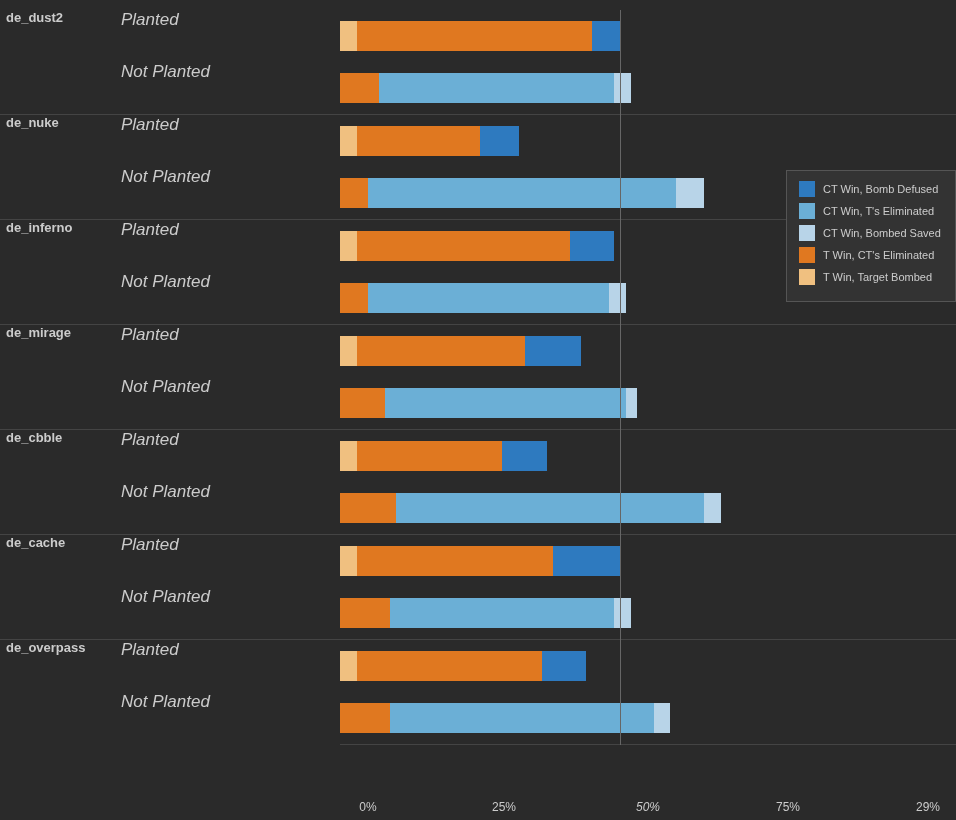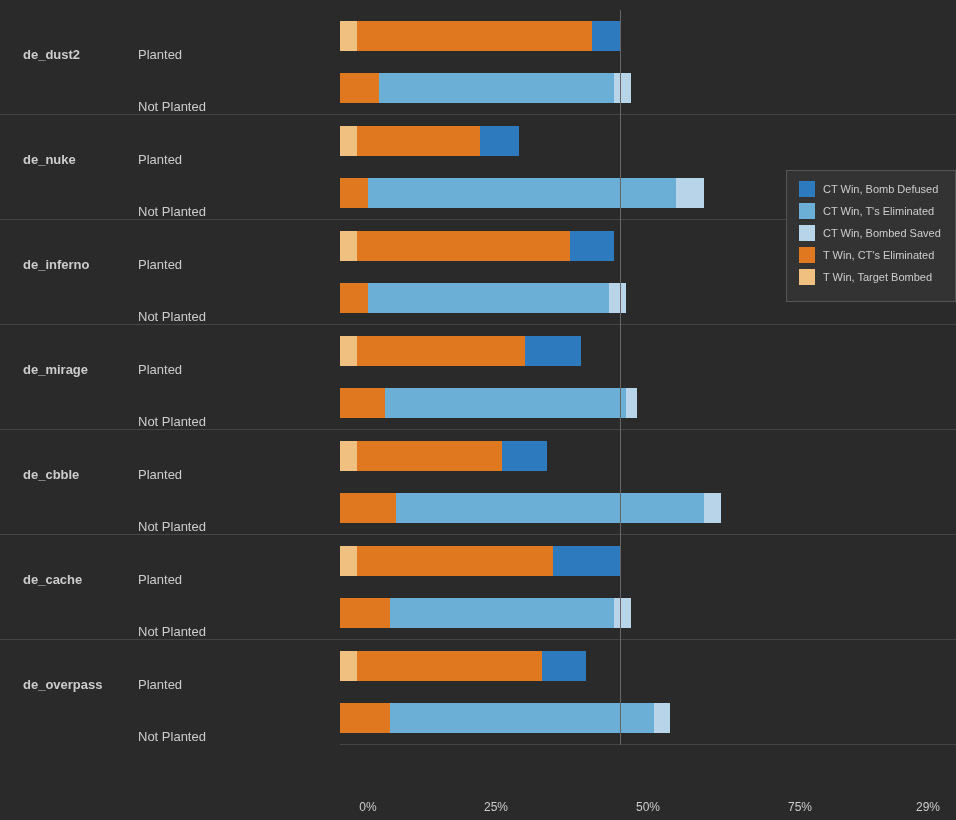--- a/index.html
+++ b/index.html
@@ -31,34 +31,35 @@
     .map-group {
       display: flex;
       flex-direction: column;
       border-bottom: 1px solid #444;
     }
     .map-group:last-child {
       border-bottom: none;
     }
     .label-row {
       display: flex;
-      align-items: flex-end;
+      align-items: flex-start;
       height: 52px;
-      padding: 0 23px;
+      padding: 0 6px;
     }
     .map-name {
       width: 110px;
       font-size: 13px;
       color: #ccc;
       font-weight: bold;
     }
     .planted-label {
-      font-size: 13px;
+      font-size: 17px;
       color: #ccc;
       margin-left: 5px;
+      font-style: italic;
     }
     .bar-row {
       display: flex;
       align-items: center;
       height: 52px;
       padding: 0 0;
       position: relative;
     }
     .bar-area {
       display: flex;
@@ -335,19 +336,19 @@
       </div>
       <div style="position: absolute; top: 0px; bottom: 0px; left: 280px; width: 1px; background: rgb(102, 102, 102); z-index: 1; pointer-events: none;"></div>
     </div>
 </div>
 
 <div class="bottom-section">
   <div class="bottom-left"></div>
   <div class="bottom-right" id="x-axis-area">
   <div style="position: relative; width: 560px; height: 25px; margin-top: 5px;">
         <span class="x-label" style="left: 0px;">0%</span>
-        <span class="x-label" style="left: 128px;">25%</span>
-        <span class="x-label" style="left: 280px;">50%</span>
-        <span class="x-label" style="left: 432px;">75%</span>
+        <span class="x-label" style="left: 136px;">25%</span>
+        <span class="x-label" style="left: 280px; font-style: italic;">50%</span>
+        <span class="x-label" style="left: 420px;">75%</span>
         <span class="x-label" style="left: 560px;">29%</span>
       </div>
     </div>
 </div>
 
 </body></html>

